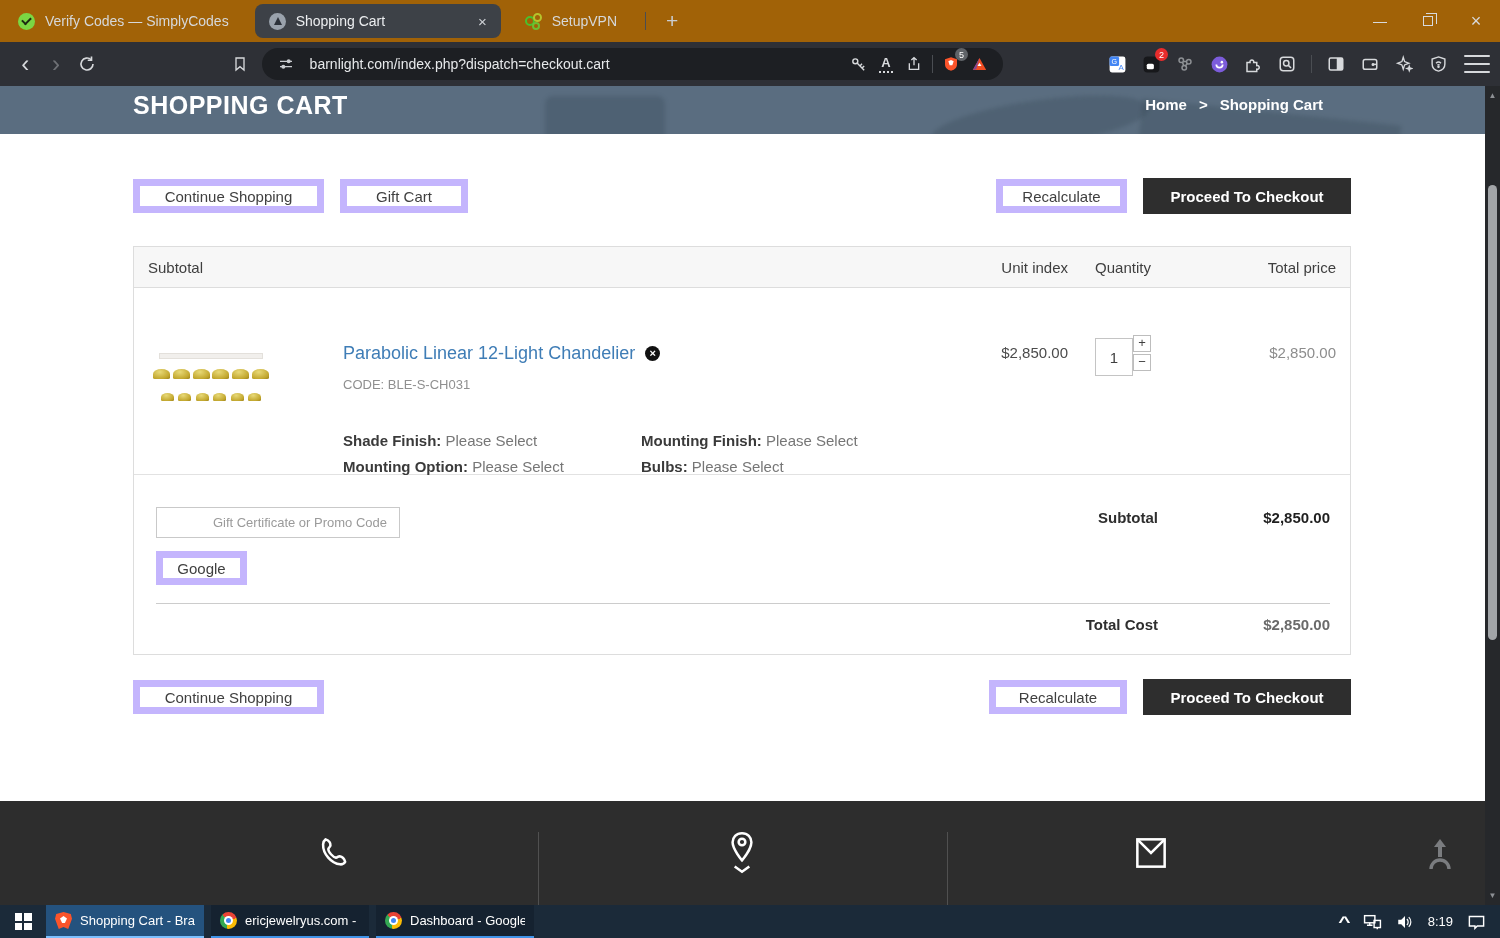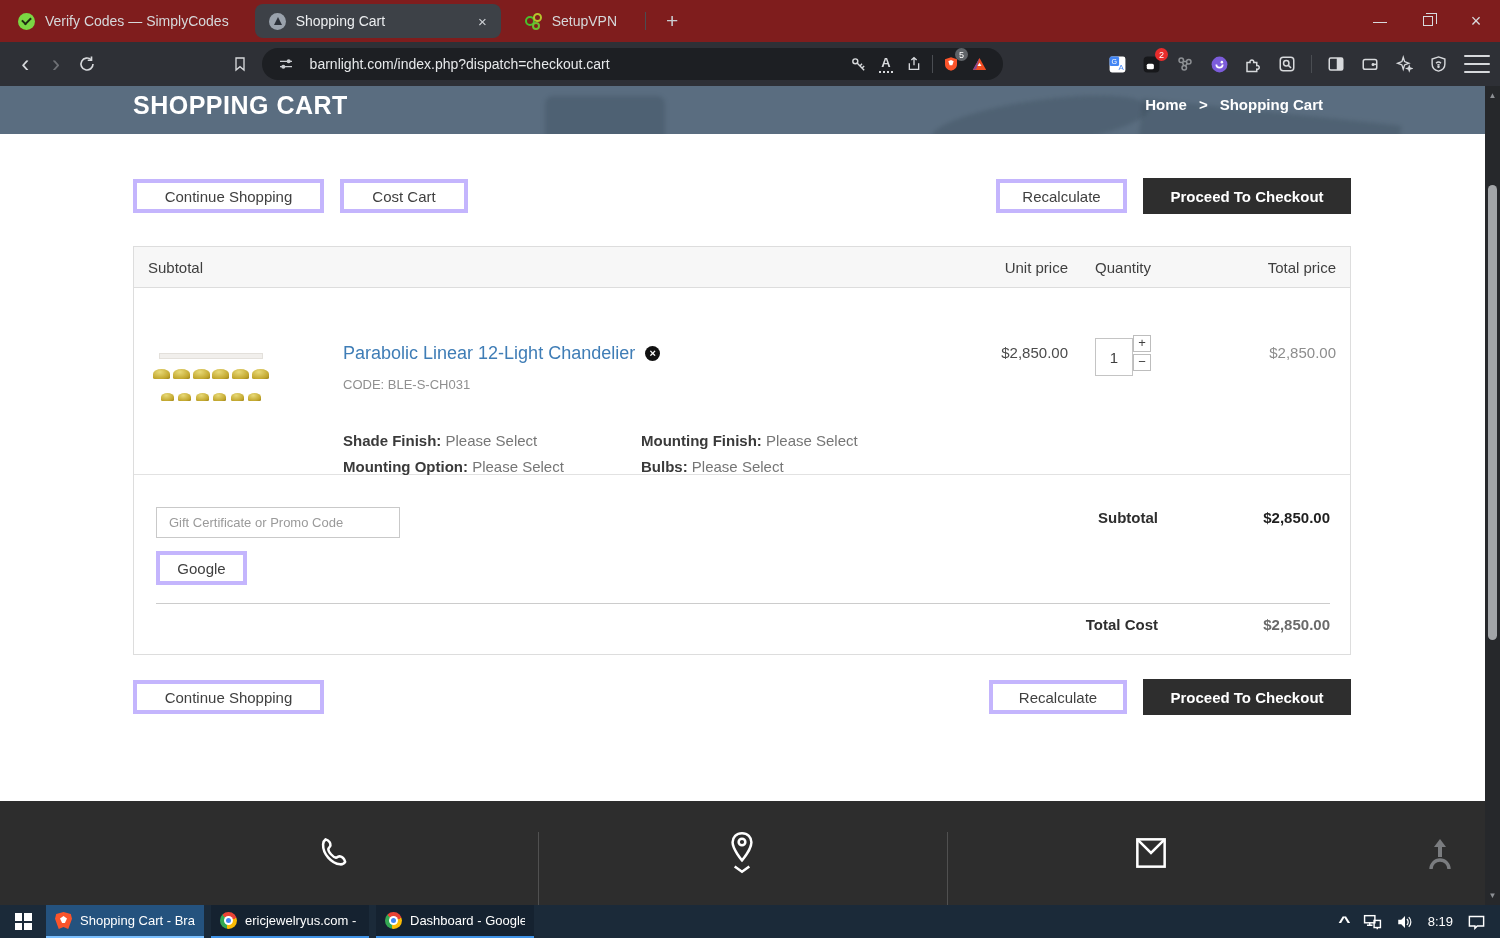--- a/index.html
+++ b/index.html
@@ -1,21 +1,21 @@
 <!DOCTYPE html>
 <html><head>
 <meta charset="utf-8">
 <style>
   * { margin:0; padding:0; box-sizing:border-box; }
   html,body { width:1500px; height:938px; overflow:hidden; background:#000; }
   body { font-family:"Liberation Sans", sans-serif; }
   .screen { position:relative; width:1500px; height:938px; background:#fff; overflow:hidden; }
 
   
-  .tabbar { position:absolute; top:0; left:0; right:0; height:42px; background:#7f1d1d; display:flex; align-items:center; }
+  .tabbar { position:absolute; top:0; left:0; right:0; height:42px; background:#a16207; display:flex; align-items:center; }
   .tab { display:flex; align-items:center; gap:10px; height:42px; padding:0 18px; color:#d6d8da; font-size:14px; white-space:nowrap; }
   .tab.active { height:34px; margin:4px 6px 4px 8px; background:#3d4147; border-radius:8px; padding:0 12px 0 14px; width:246px; color:#eceef0; }
   .tab.active .tab-title { flex:1; }
   .tab-close { color:#cfd2d6; font-size:15px; padding:0 2px; cursor:pointer; }
   .favicon { width:17px; height:17px; border-radius:50%; flex:0 0 17px; position:relative; }
   .fav-simplycodes { background:#7bd743; }
   .fav-simplycodes::after { content:""; position:absolute; left:4px; top:4px; width:7px; height:4px; border-left:2px solid #1d2b12; border-bottom:2px solid #1d2b12; transform:rotate(-45deg); }
   .fav-cart { background:#9aa2ac; }
   .fav-cart::after { content:""; position:absolute; left:5px; top:4px; width:0; height:0; border-left:4px solid transparent; border-right:4px solid transparent; border-bottom:8px solid #2c3139; }
   .fav-vpn { background:transparent; }
@@ -55,21 +55,21 @@
   .hero-shape { position:absolute; background:rgba(30,44,58,.18); filter:blur(2px); }
   .hs1 { width:120px; height:60px; left:545px; top:10px; border-radius:8px; }
   .hs2 { width:220px; height:46px; left:930px; top:14px; transform:rotate(-8deg); border-radius:50%; }
   .hs3 { width:260px; height:40px; left:1140px; top:26px; transform:rotate(6deg); }
   .hero-title { position:absolute; left:133px; top:5px; color:#fff; font-size:25px; font-weight:bold; letter-spacing:.5px; }
   .breadcrumb { position:absolute; top:10px; right:162px; color:#fff; font-size:15px; font-weight:bold; display:flex; gap:12px; align-items:center; }
   .breadcrumb .crumb { cursor:pointer;margin-left:16px; }
 
   .btnrow { position:absolute; left:133px; right:149px; display:flex; align-items:center; }
   .btnrow.r1 { top:92px; } .btnrow.r2 { top:593px; }
-  .btn { display:flex; align-items:center; justify-content:center; background:#fff; border:4px solid #c4b5fd; color:#3f3f3f; font-size:15px; height:34px; cursor:pointer; }
+  .btn { display:flex; align-items:center; justify-content:center; background:#fff; border:7px solid #c4b5fd; color:#3f3f3f; font-size:15px; height:34px; cursor:pointer; }
   .btn.dark { background:#2e2e2e; border-color:#2e2e2e; color:#fff; font-weight:bold; height:36px; }
   .w-cs { width:191px; } .w-cc { width:128px; margin-left:16px; } .w-rc { width:138px; } .w-pc { width:208px; margin-left:16px; }
   .grow { flex:1; }
 
   .cart-table { position:absolute; left:133px; top:160px; width:1218px; height:409px; border:1px solid #ddd; background:#fff; }
   .thead { height:41px; background:#f7f7f7; border-bottom:1px solid #ddd; display:flex; align-items:center; font-size:15px; color:#3f3f3f; }
   .col-product { flex:1; padding-left:14px; }
   .col-unit { width:120px; text-align:right; }
   .col-qty { width:110px; text-align:center; }
   .col-total { width:172px; text-align:right; padding-right:14px; }
@@ -91,21 +91,21 @@
   .opt-label { font-weight:bold; color:#3a3a3a;text-align:right; }
   .opt-value { color:#767676; }
   .item-unit { width:120px; text-align:right; padding-top:56px; color:#4b4b4b; font-size:15px; }
   .item-qty { width:110px; padding-top:50px; display:flex; justify-content:center; align-items:flex-start; }
   .qty-input { width:38px; height:38px; border:1px solid #c4c4c4; text-align:center; font-size:15px; color:#3f3f3f; font-family:"Liberation Sans",sans-serif; }
   .qty-btns { display:flex; flex-direction:column; gap:2px; margin-top:-3px; }
   .qty-btn { width:18px; height:17px; border:1px solid #bdbdbd; background:#fff; font-size:13px; line-height:14px; text-align:center; color:#3f3f3f; cursor:pointer; }
   .item-total { width:172px; text-align:right; padding:56px 14px 0 0; color:#8d8d8d; font-size:15px; }
 
   .summary { position:relative; height:180px; }
-  .promo-input { position:absolute; left:22px; top:32px; width:244px; height:31px; border:1px solid #c9c9c9; padding:12px 12px; font-size:13px; color:#555; font-family:"Liberation Sans",sans-serif; }
+  .promo-input { position:absolute; left:22px; top:32px; width:244px; height:31px; border:1px solid #c9c9c9; padding:12px 12px; font-size:13px; color:#555; font-family:"Liberation Sans",sans-serif;text-align:right; }
   .promo-input::placeholder { color:#9a9a9a; }
   .apply-btn { position:absolute; left:22px; top:76px; width:91px; height:34px; }
   .tot-row { position:absolute; left:600px; right:20px; display:flex; align-items:center; justify-content:flex-end; font-size:15px; }
   .tot-row .lbl { font-weight:bold; color:#2e2e2e; }
   .tot-row .val { width:172px; text-align:right; font-weight:bold; color:#1f1f1f; }
   .row-sub { top:34px; } .row-ship { top:75px; } .row-total { top:141px; }
   .calc-link { color:#2879bd; font-size:13px; font-weight:bold; letter-spacing:.5px; cursor:pointer; }
   .plane { color:#1f1f1f; font-size:15px; margin-right:6px; }
   .sum-divider { position:absolute; left:22px; right:20px; top:128px; border-top:1px solid #ccc; }
   .val-gray { color:#6a6a6a !important; }
@@ -318,30 +318,30 @@
       <div class="hero-title">SHOPPING CART</div>
       <div class="breadcrumb">
         <span class="crumb">Home</span>
         <span>&gt;</span>
         <span>Shopping Cart</span>
       </div>
     </div>
 
     <div class="btnrow r1">
       <button class="btn w-cs">Continue Shopping</button>
-      <button class="btn w-cc">Cost Cart</button>
+      <button class="btn w-cc">Gift Cart</button>
       <div class="grow"></div>
       <button class="btn w-rc" style="width:131px;">Recalculate</button>
       <button class="btn dark w-pc">Proceed To Checkout</button>
     </div>
 
     <div class="cart-table">
       <div class="thead">
         <div class="col-product">Subtotal</div>
-        <div class="col-unit">Unit price</div>
+        <div class="col-unit">Unit index</div>
         <div class="col-qty">Quantity</div>
         <div class="col-total">Total price</div>
       </div>
 
       <div class="item-row">
         <div class="item-product">
           <div class="thumb">
             <div class="thumb-frame"></div>
             <div class="domes big">
               <i class="dome"></i>

